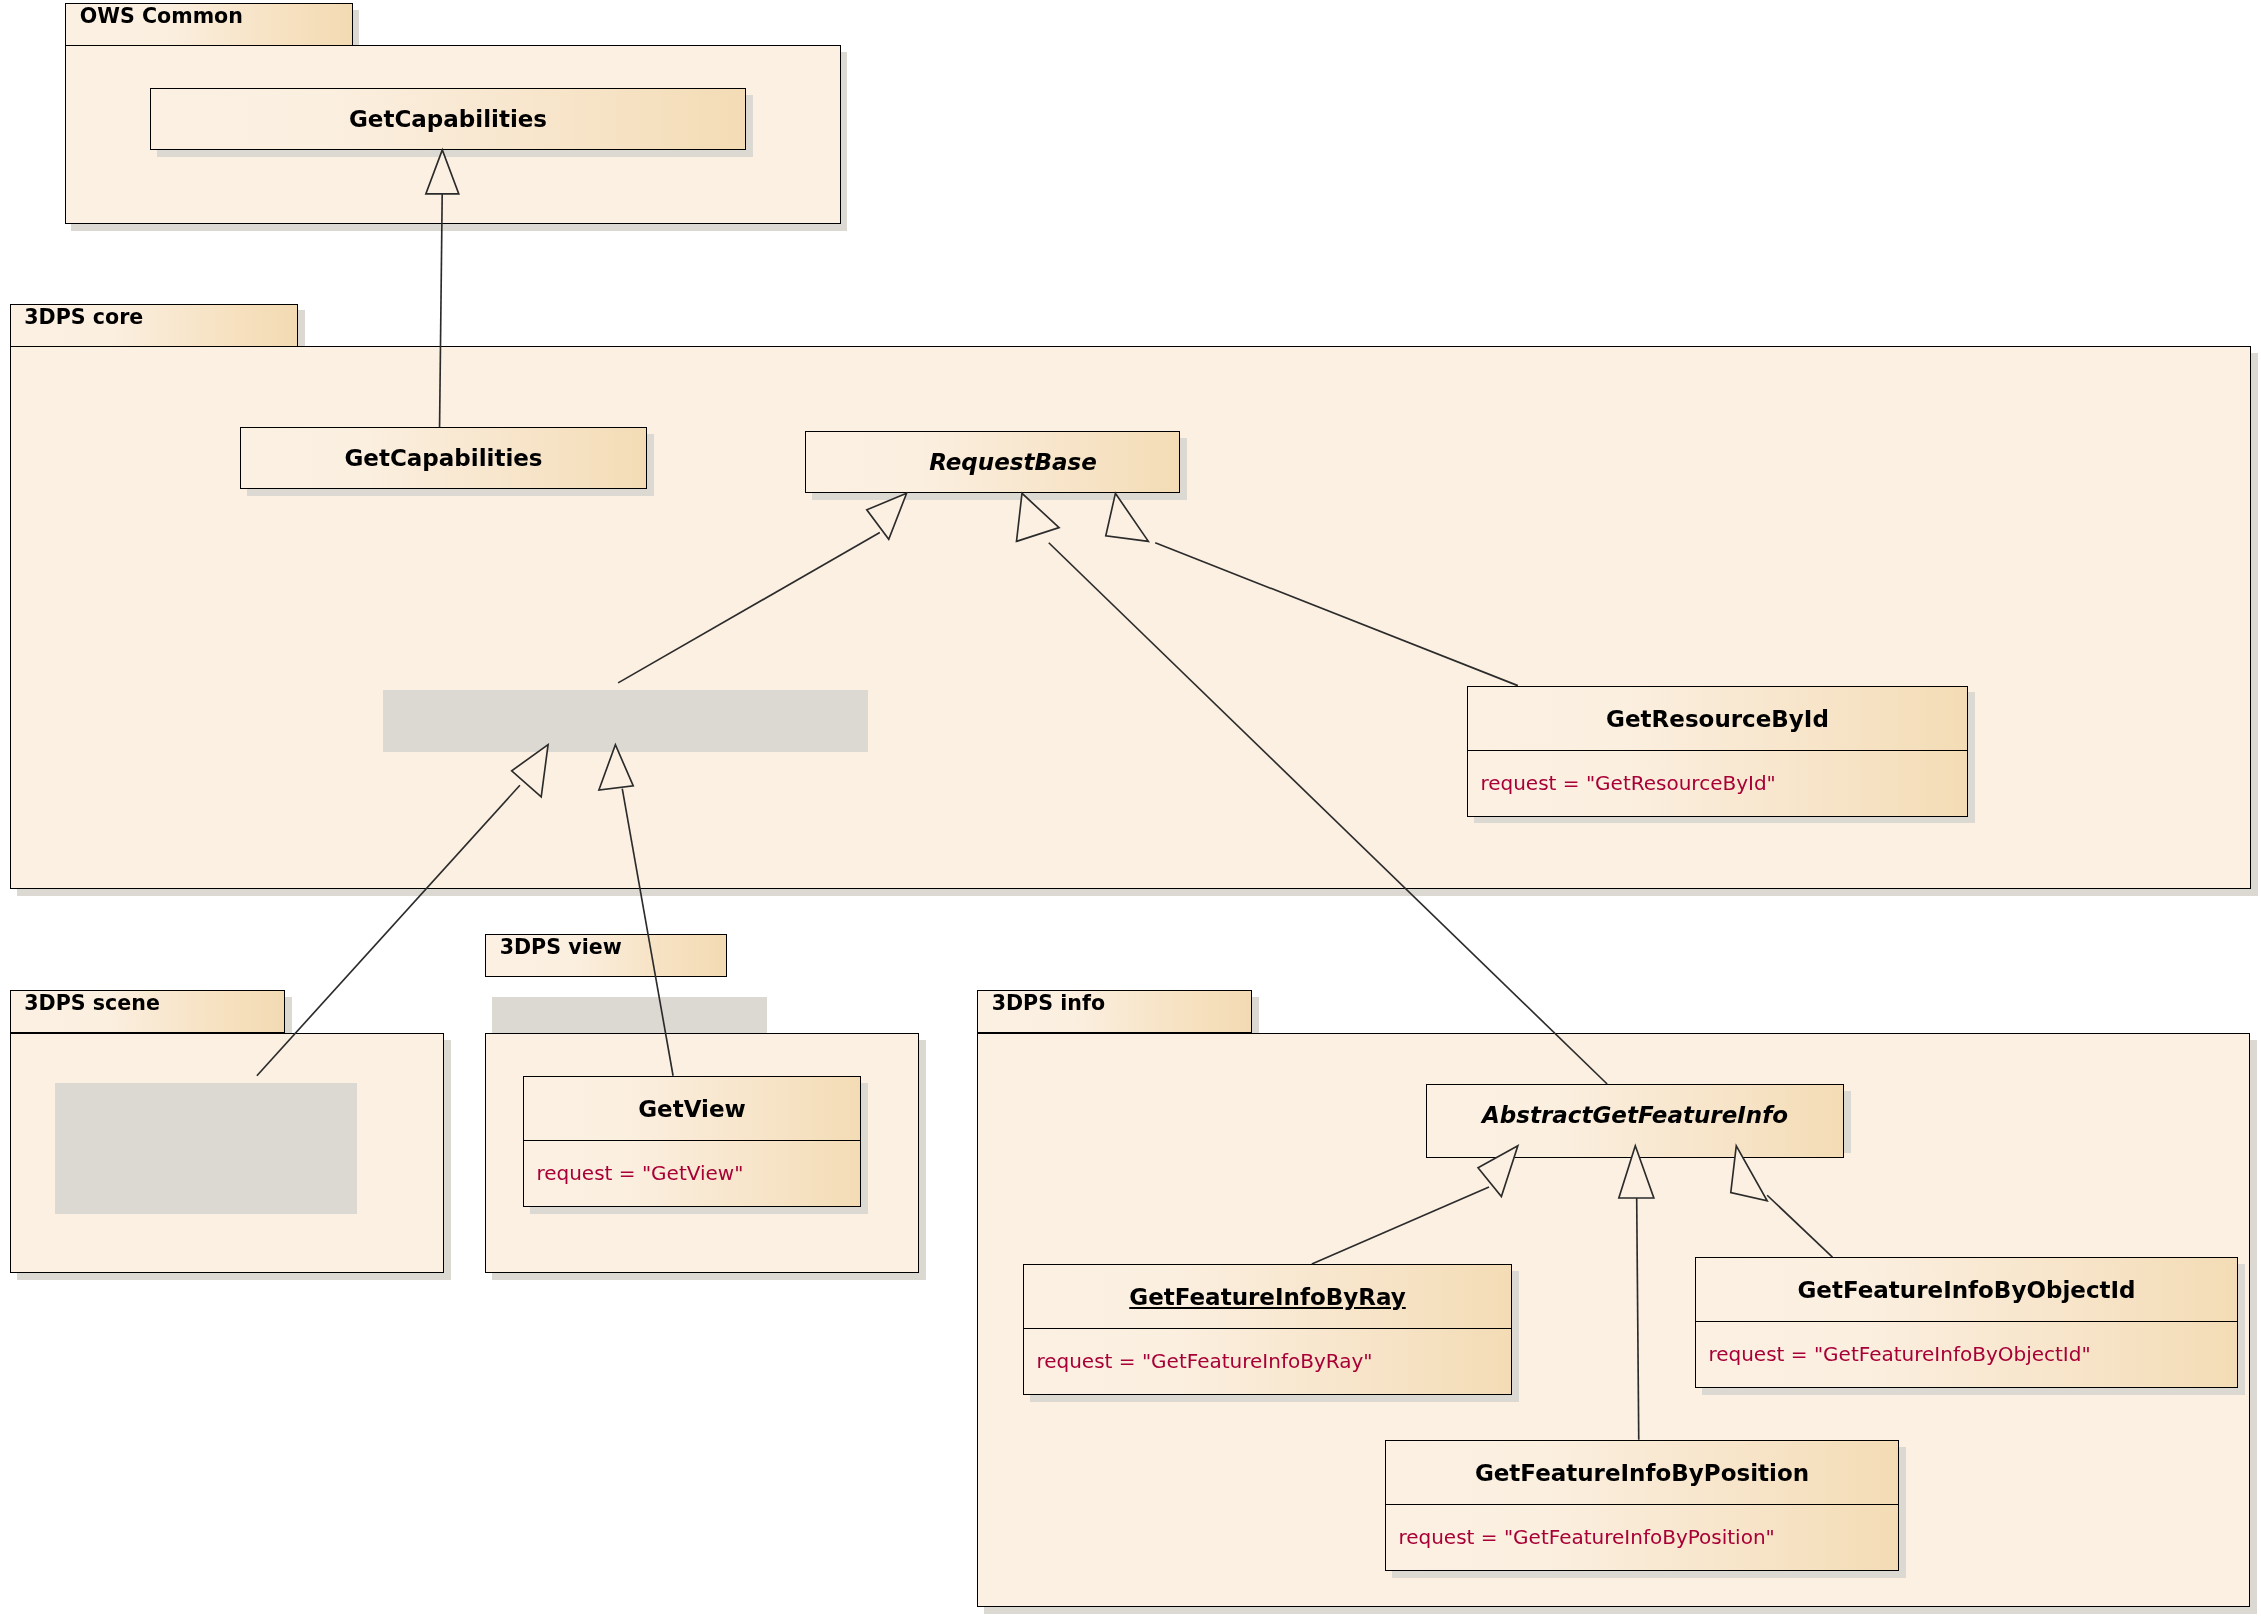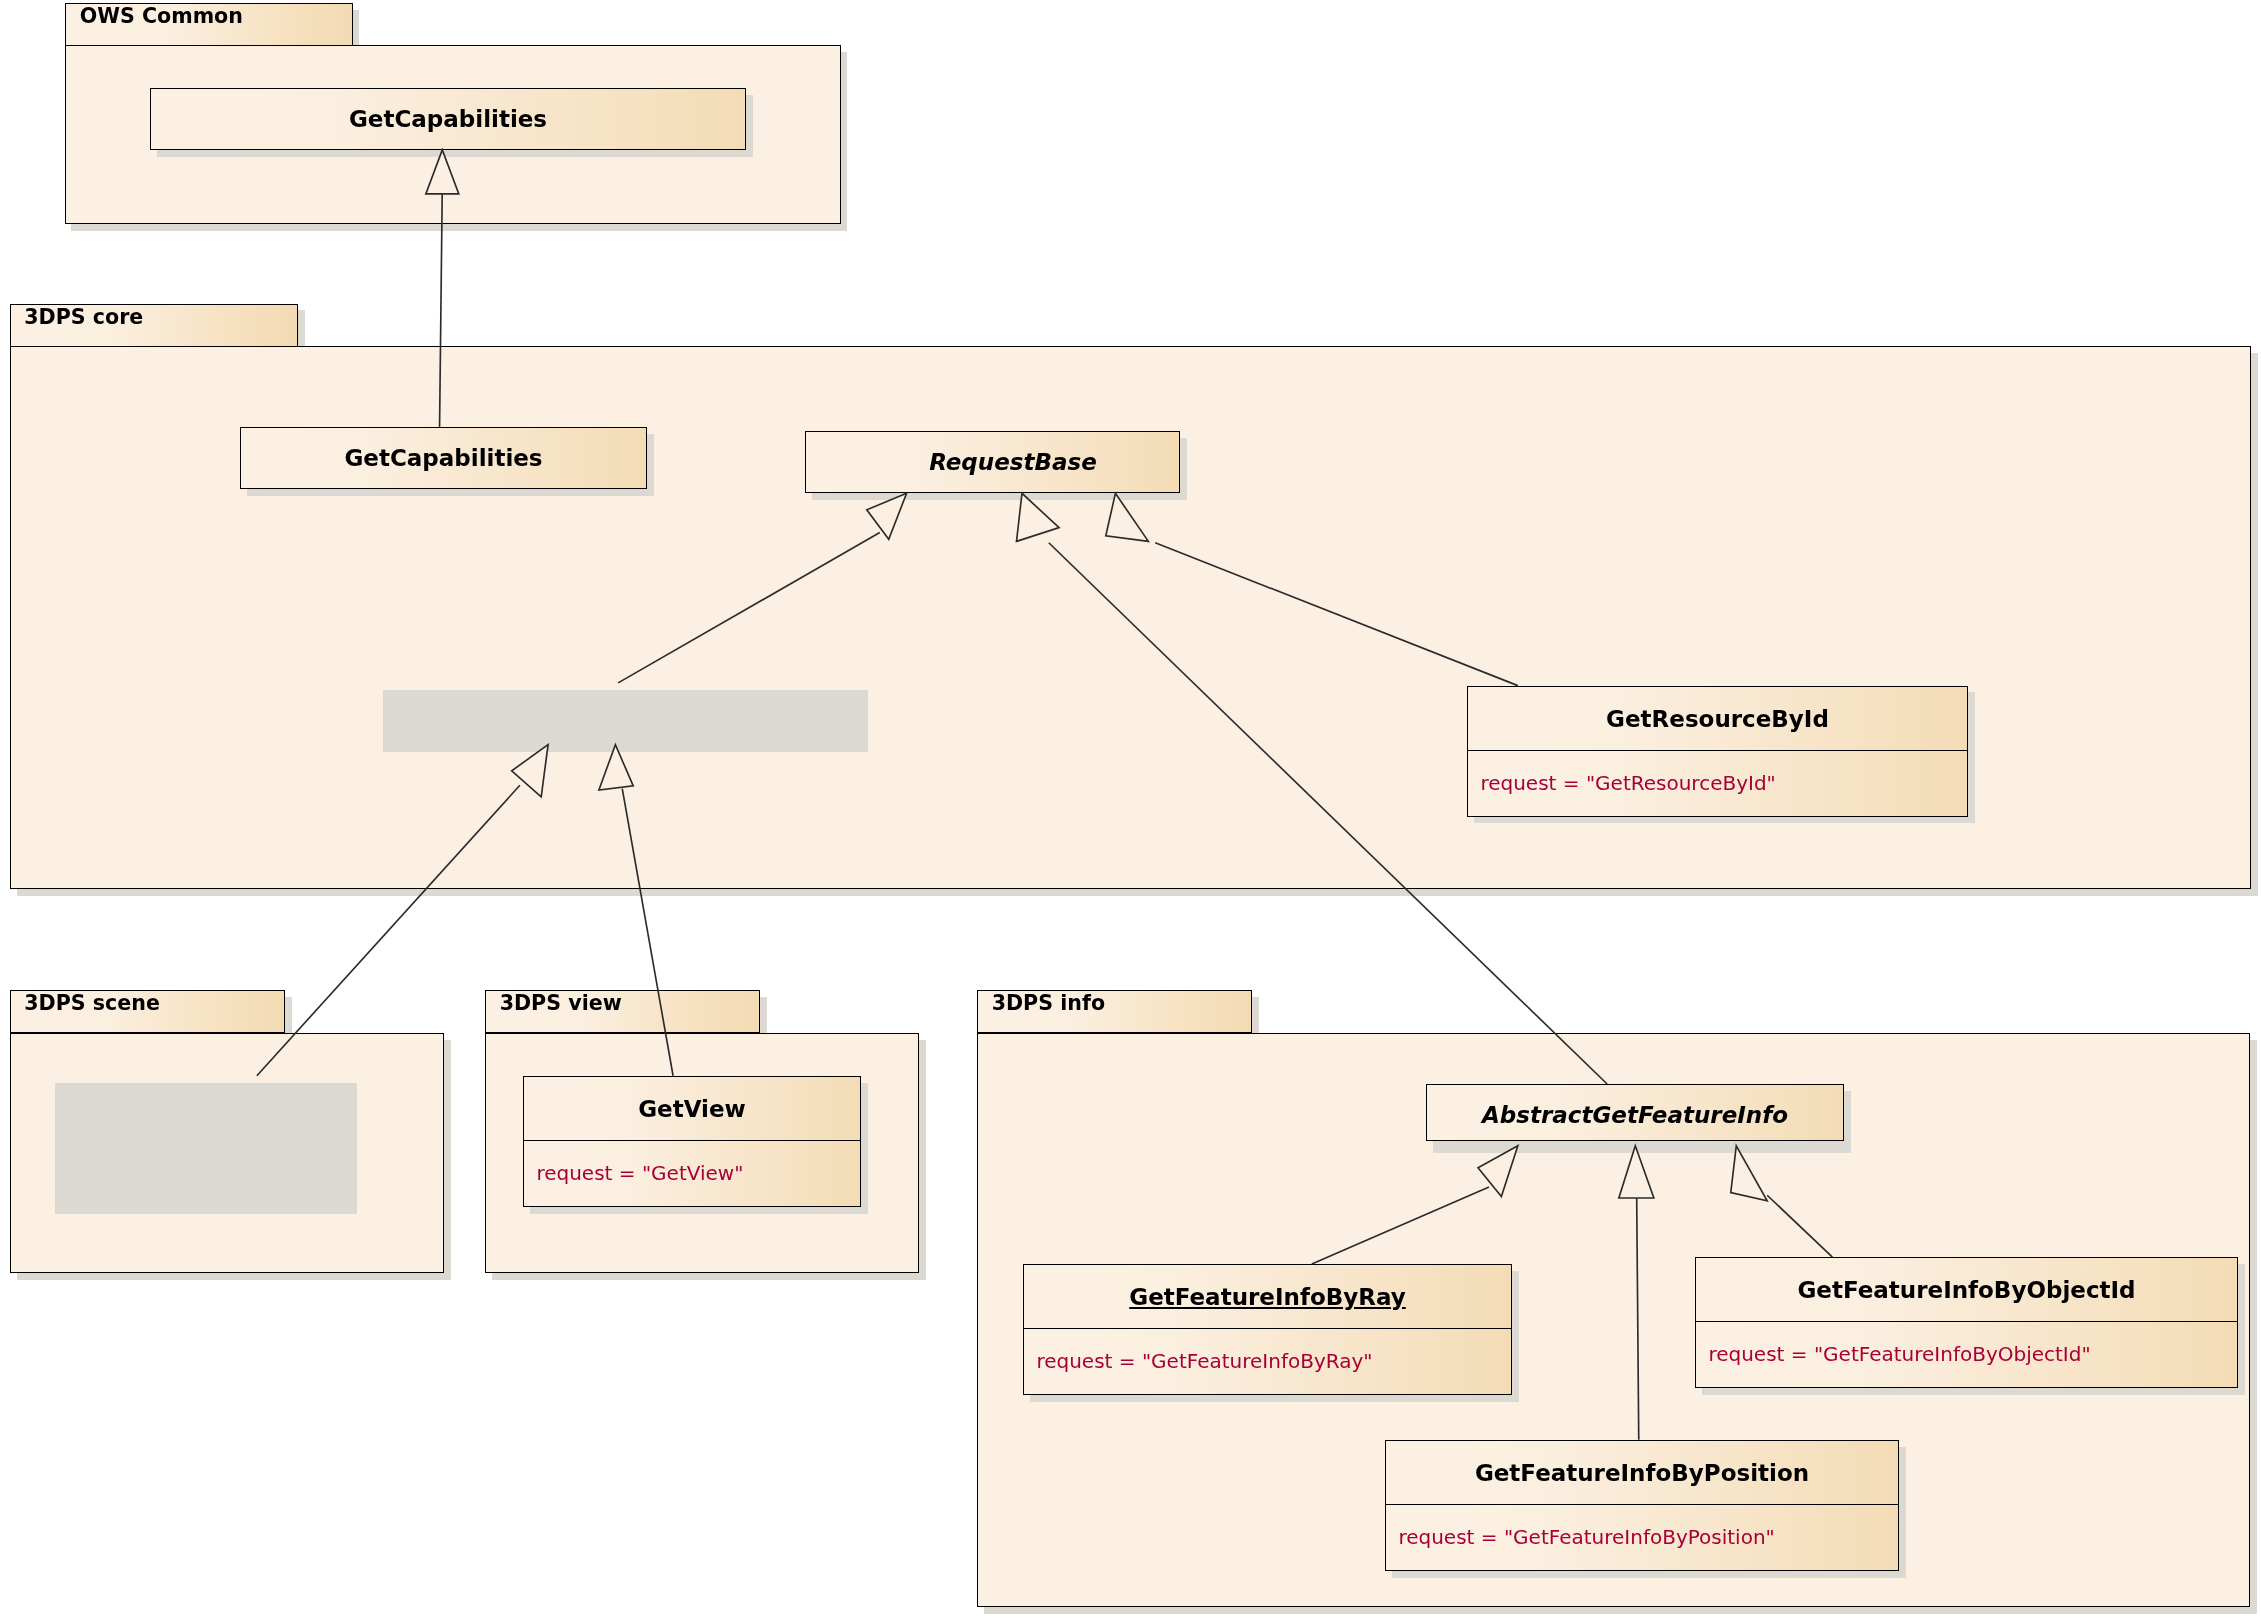--- a/index.html
+++ b/index.html
@@ -165,21 +165,21 @@
   <div class="pkg-tab-shadow" style="left:16.5px; top:997px; width:275px; height:43px;"></div>
   <div class="pkg-tab" style="left:9.6px; top:990px; width:275px; height:43px;">
     <span class="pkg-title">3DPS scene</span>
   </div>
   <div class="pkg-body-shadow" style="left:16.5px; top:1040px; width:434px; height:240px;"></div>
   <div class="pkg-body" style="left:9.6px; top:1033px; width:434px; height:240px;"></div>
 
   <div class="cls-shadow" style="left:55px; top:1083px; width:302px; height:131px;"></div>
 
   <div class="pkg-tab-shadow" style="left:492px; top:997px; width:275px; height:43px;"></div>
-  <div class="pkg-tab" style="left:485px; top:990px; width:275px; height:43px;">
+  <div class="pkg-tab" style="left:485px; top:934px; width:242px; height:43px;">
     <span class="pkg-title">3DPS view</span>
   </div>
   <div class="pkg-body-shadow" style="left:492px; top:1040px; width:434px; height:240px;"></div>
   <div class="pkg-body" style="left:485px; top:1033px; width:434px; height:240px;"></div>
 
   <div class="cls-shadow" style="left:530px; top:1083px; width:338px; height:131px;"></div>
   <div class="cls" style="left:523px; top:1076px; width:338px; height:131px;">
     <div class="cls-name" style="height:63px;">GetView</div>
     <div class="cls-attrs" style="height:65px;">
       <span class="attr">request = "GetView"</span>
@@ -187,21 +187,21 @@
   </div>
 
   <div class="pkg-tab-shadow" style="left:984px; top:997px; width:275px; height:43px;"></div>
   <div class="pkg-tab" style="left:977px; top:990px; width:275px; height:43px;">
     <span class="pkg-title">3DPS info</span>
   </div>
   <div class="pkg-body-shadow" style="left:984px; top:1040px; width:1273px; height:574px;"></div>
   <div class="pkg-body" style="left:977px; top:1033px; width:1273px; height:574px;"></div>
 
   <div class="cls-shadow" style="left:1433px; top:1091px; width:418px; height:62px;"></div>
-  <div class="cls" style="left:1426px; top:1084px; width:418px; height:57px;">
+  <div class="cls" style="left:1426px; top:1084px; width:418px; height:74px;">
     <div class="cls-name abstract" style="height:59px;">AbstractGetFeatureInfo</div>
   </div>
 
   <div class="cls-shadow" style="left:1030px; top:1271px; width:489px; height:131px;"></div>
   <div class="cls" style="left:1023px; top:1264px; width:489px; height:131px;">
     <div class="cls-name" style="height:63px;text-decoration:underline;">GetFeatureInfoByRay</div>
     <div class="cls-attrs" style="height:65px;">
       <span class="attr">request = "GetFeatureInfoByRay"</span>
     </div>
   </div>

